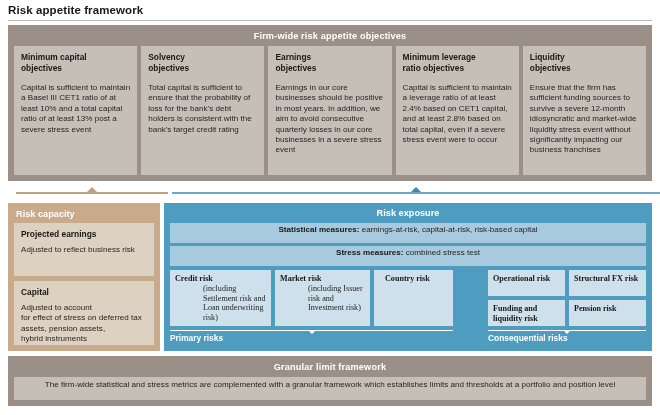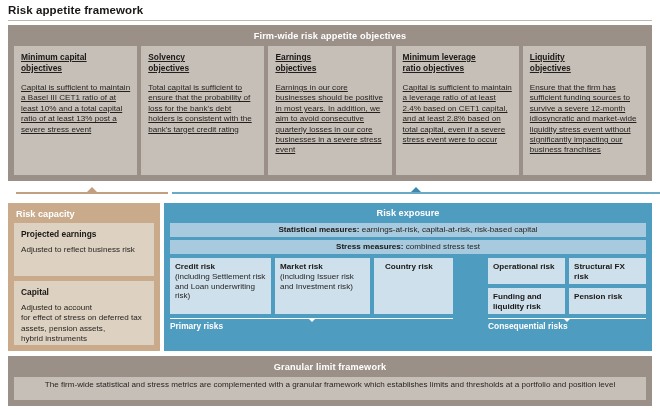--- a/index.html
+++ b/index.html
@@ -48,21 +48,20 @@
     font-weight: bold;
     line-height: 14px;
     letter-spacing: .15px;
   }
 
   
   .obj-row {
     display: flex;
     gap: 4px;
     margin-top: 3px;
-    text-decoration: underline;
   }
   .obj-card {
     background: #c6bfb8;
     flex: 1 1 0;
     min-width: 0;
     padding: 6px 7px 8px 7px;
     box-sizing: border-box;
     height: 129px;
   }
   .obj-card .hd {
@@ -158,47 +157,48 @@
     font-size: 9.2px;
     font-weight: bold;
     line-height: 13px;
     padding-bottom: 3px;
   }
   .measure-bar {
     background: #a8cadf;
     text-align: center;
     font-size: 8.1px;
     line-height: 14px;
-    height: 14px;
+    height: 20px;
     color: #241f1c;
     margin-bottom: 3px;
   }
   .measure-bar b { color: #1a1715; }
 
   .risk-grid {
     display: flex;
     gap: 4px;
     margin-top: 4px;
+    font-family: Liberation Serif, serif;
   }
   .risk-group { display: flex; gap: 4px; }
   .risk-group.primary { flex: 0 0 283px; }
   .risk-spacer { flex: 1 1 auto; min-width: 4px; }
   .risk-group.consequential { flex: 0 0 158px; flex-wrap: wrap; }
 
   .risk-box {
     background: #cde0ec;
     box-sizing: border-box;
     padding: 4px 5px;
     font-size: 8.1px;
     line-height: 9.8px;
     color: #241f1c;
     height: 56px;
   }
   .risk-box .hd { font-weight: bold; color: #1a1715; }
-  .risk-box .sub { white-space: pre-line; }
+  .risk-box .sub { white-space: pre-line; margin-left: 28px; }
   .risk-box.credit  { flex: 0 0 101px; }
   .risk-box.market  { flex: 0 0 95px; }
   .risk-box.country { flex: 0 0 79px; padding-left: 11px; }
   .risk-box.small {
     height: 26px;
     flex: 0 0 77px;
     display: flex;
     align-items: flex-start;
     padding: 4px 5px;
   }

